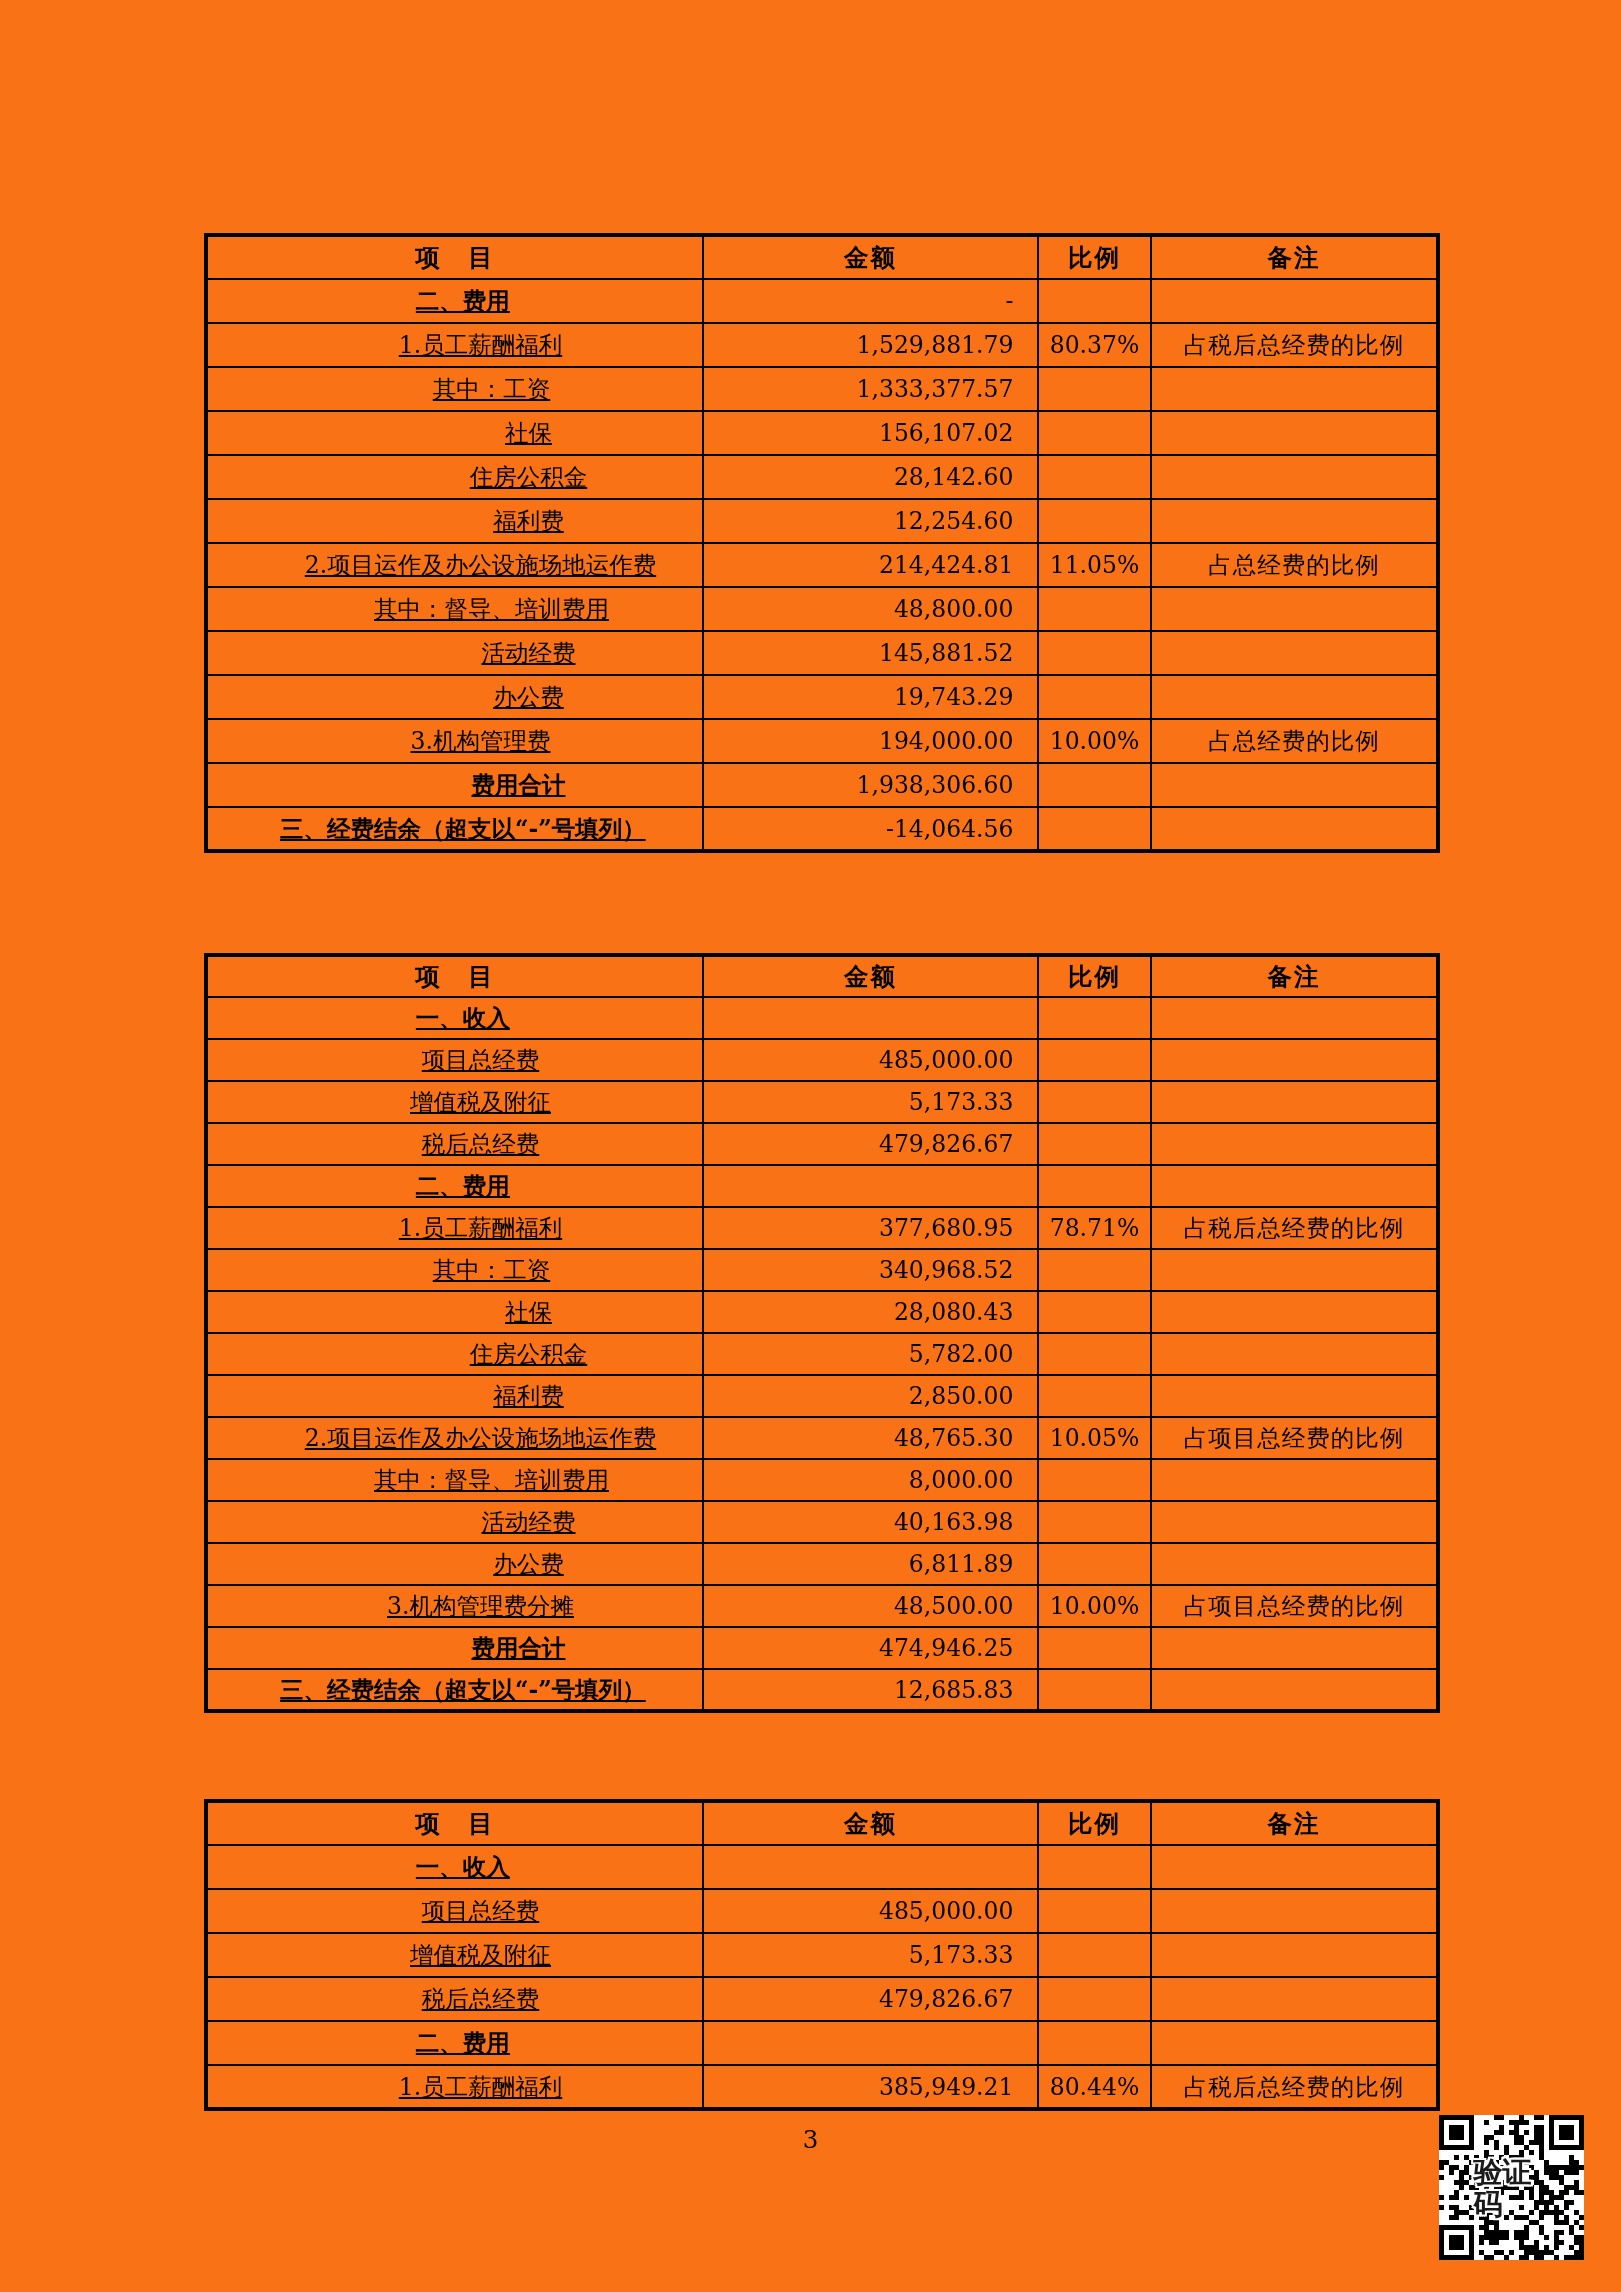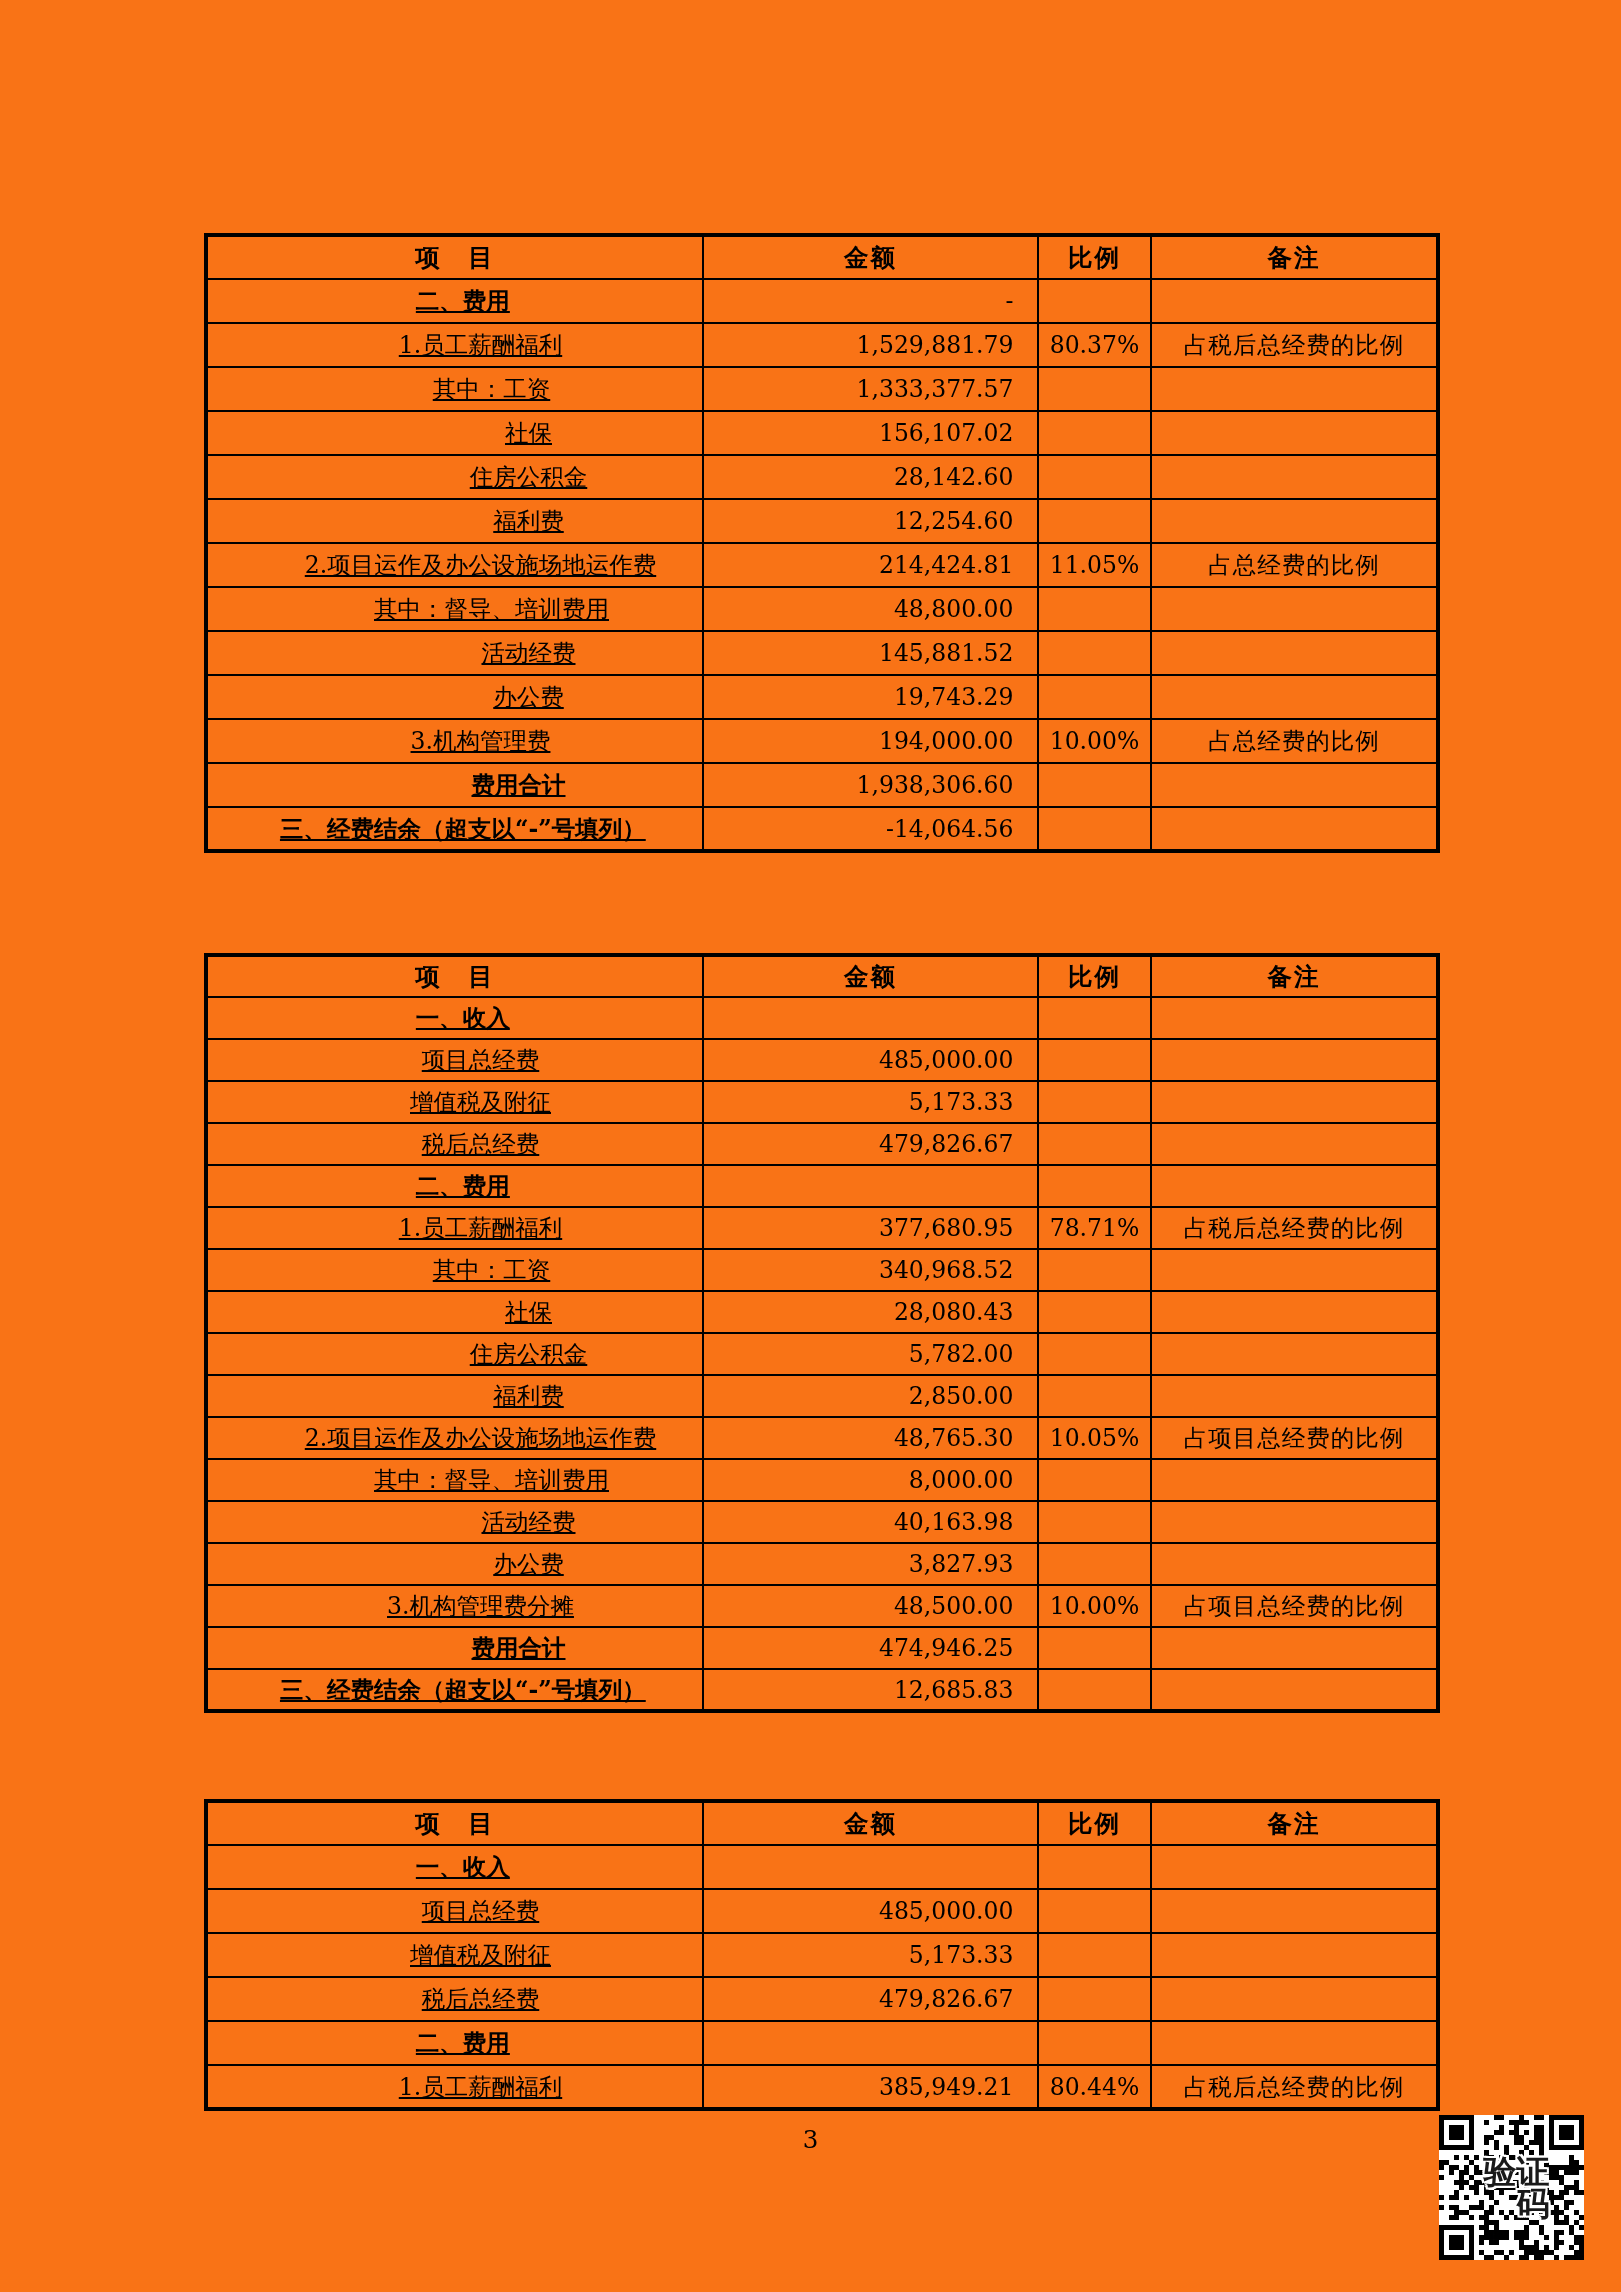--- a/index.html
+++ b/index.html
@@ -35,22 +35,22 @@
   .section-title {
     position:absolute; left:290px; font-size:28px; letter-spacing:2px; white-space:nowrap;
   }
   .page-number {
     position:absolute; top:2125px; left:0; width:100%; text-align:center; font-size:24.5px;
   }
   .qr { position:absolute; left:1439px; top:2115px; width:145px; height:145px; background:#fff; }
   .qr-pattern, .qr-pattern svg { position:absolute; left:0; top:0; width:145px; height:145px; }
   .qr-label {
     position:absolute; left:50%; top:50%; transform:translate(-50%,-50%);
-    width:76px; text-align:right; font-family:"DejaVu Sans","Liberation Sans",sans-serif;
-    font-weight:bold; font-size:33px; line-height:32px; color:#1a1a1a;
+    width:76px; text-align:left; font-family:"DejaVu Sans","Liberation Sans",sans-serif;
+    font-weight:bold; font-size:29px; line-height:32px; color:#1a1a1a;
     text-shadow:2px 0 0 #fff,-2px 0 0 #fff,0 2px 0 #fff,0 -2px 0 #fff,
                 2px 2px 0 #fff,-2px -2px 0 #fff,2px -2px 0 #fff,-2px 2px 0 #fff;
   }
 </style>
 </head>
 <body>
 
 <div class="page">
 
   <table class="fin-table" style="top:233px">
@@ -236,21 +236,21 @@
           <td class="c-note"></td>
         </tr>
         <tr>
           <td class="c-item ind3">活动经费</td>
           <td class="c-amt">40,163.98</td>
           <td class="c-ratio"></td>
           <td class="c-note"></td>
         </tr>
         <tr>
           <td class="c-item ind3">办公费</td>
-          <td class="c-amt">3,827.93</td>
+          <td class="c-amt">6,811.89</td>
           <td class="c-ratio"></td>
           <td class="c-note"></td>
         </tr>
         <tr>
           <td class="c-item ind1">3.机构管理费分摊</td>
           <td class="c-amt">48,500.00</td>
           <td class="c-ratio">10.00%</td>
           <td class="c-note">占项目总经费的比例</td>
         </tr>
         <tr>

